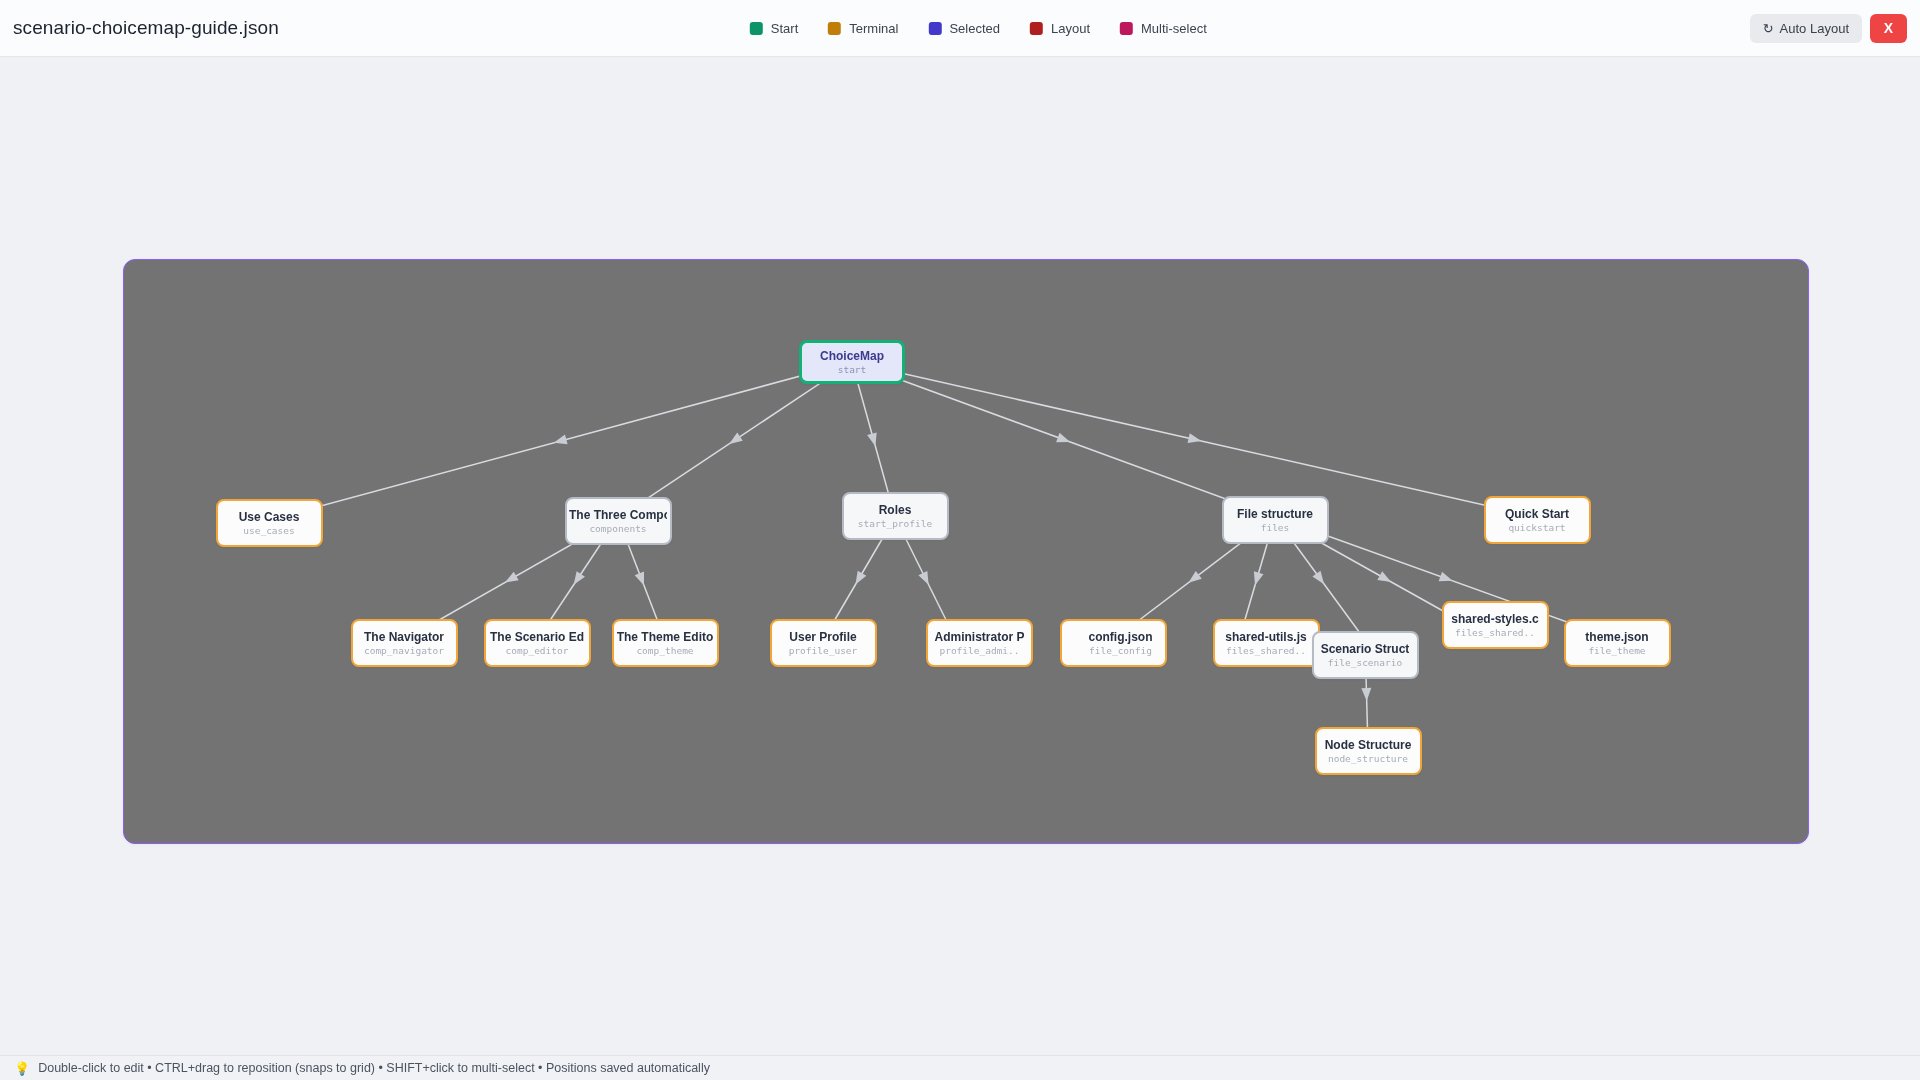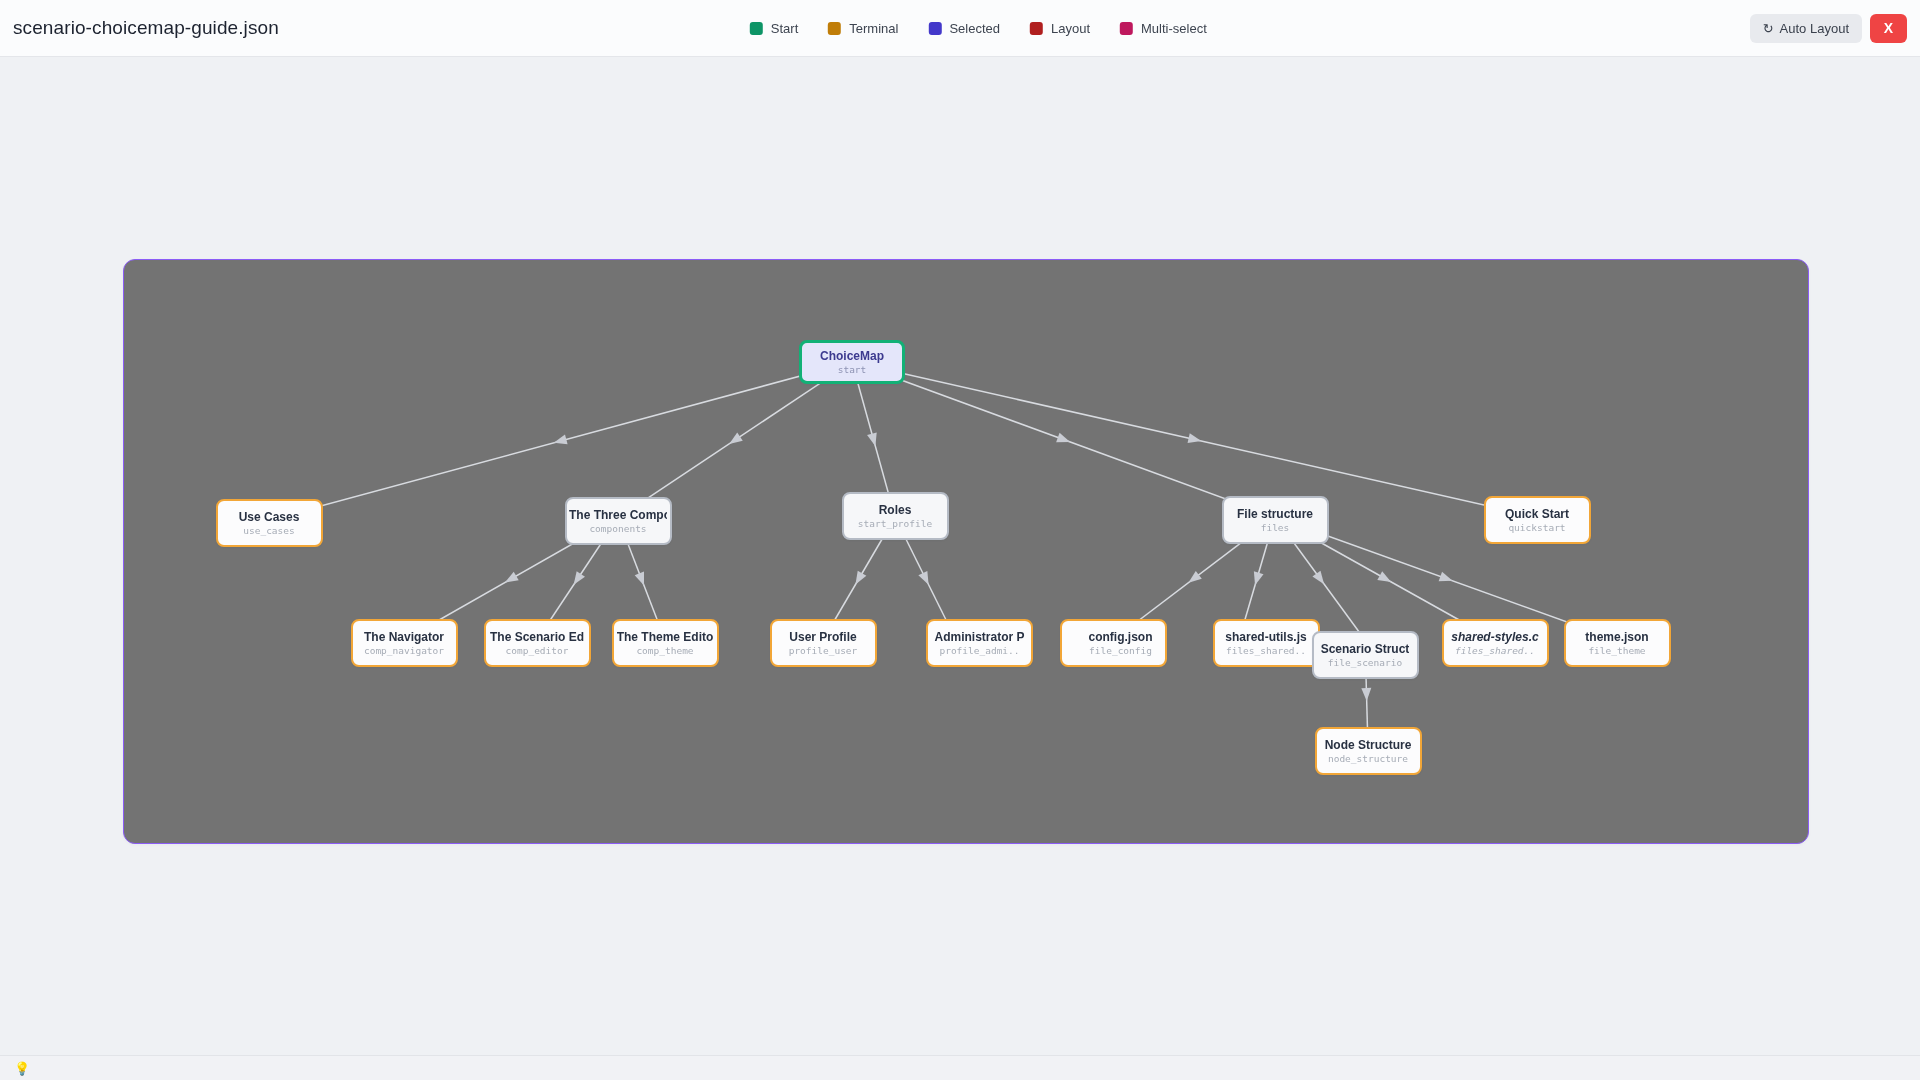--- a/index.html
+++ b/index.html
@@ -211,29 +211,30 @@
       <div class="node-sub">file_config</div>
     </div>
     <div class="node t-terminal" style="left: 1061.5px; top: 359px; margin-left: 27px;">
       <div class="node-title">shared-utils.js</div>
       <div class="node-sub">files_shared..</div>
     </div>
     <div class="node t-default" style="left: 1187.5px; top: 359px; margin-top: 12px;">
       <div class="node-title">Scenario Struct</div>
       <div class="node-sub">file_scenario</div>
     </div>
-    <div class="node t-terminal" style="left: 1317.5px; top: 359px; font-style: italic;">
+    <div class="node t-terminal" style="left: 1317.5px; top: 341px;">
       <div class="node-title">shared-styles.c</div>
       <div class="node-sub">files_shared..</div>
     </div>
     <div class="node t-terminal" style="left: 1439.5px; top: 359px;">
       <div class="node-title">theme.json</div>
       <div class="node-sub">file_theme</div>
     </div>
     <div class="node t-terminal" style="left: 1190.5px; top: 467px;">
       <div class="node-title">Node Structure</div>
       <div class="node-sub">node_structure</div>
     </div>
   </div>
 
 <div class="status-bar">
   <span class="bulb-icon">💡</span>
+  <span class="status-text">Double-click to edit • CTRL+drag to reposition (snaps to grid) • SHIFT+click to multi-select • Positions saved automatically</span>
 </div>
 
 </body></html>

